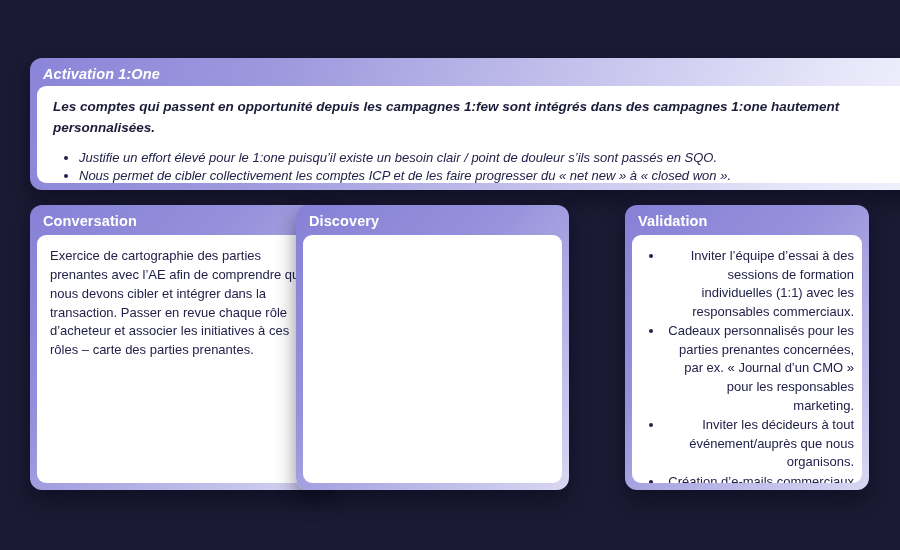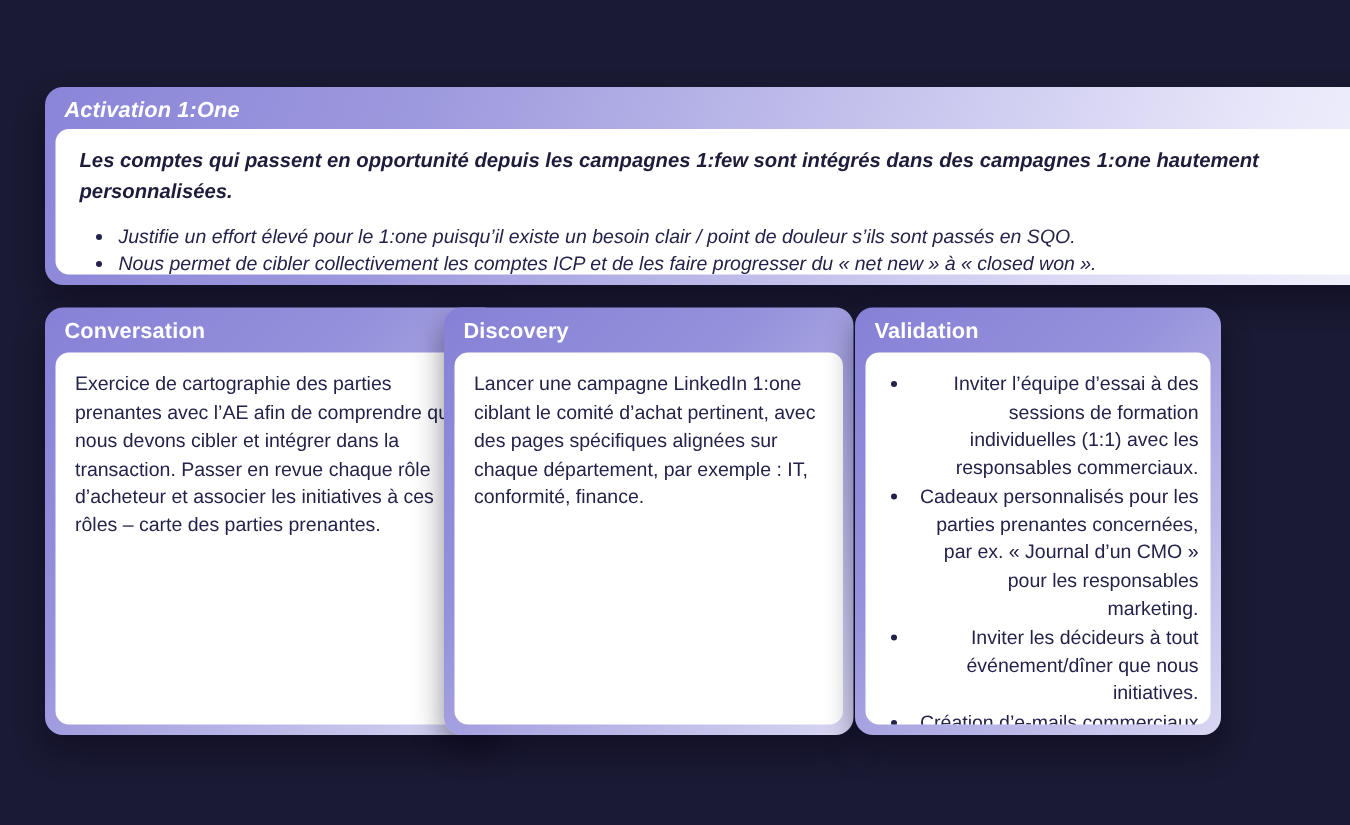--- a/index.html
+++ b/index.html
@@ -65,21 +65,21 @@
     color: #23224a;
   }
   
   .column-card {
     top: 205px;
     height: 285px;
     background: linear-gradient(135deg, #8681d6 0%, #9591db 38%, #d9d7f2 100%);
   }
   #conversation-card { left: 30px;  width: 304px; }
   #discovery-card    { left: 296px; width: 273px; }
-  #validation-card   { left: 570px; width: 244px; }
+  #validation-card   { left: 625px; width: 244px; }
   .column-card .panel {
     top: 30px;
     box-sizing: border-box;
   }
   #conversation-card .panel,
   #discovery-card .panel {
     padding: 12px 13px;
     font-size: 13px;
     line-height: 1.45;
   }
@@ -117,27 +117,26 @@
 <div class="card column-card" id="conversation-card">
   <div class="card-title">Conversation</div>
   <div class="panel">
     <p>Exercice de cartographie des parties prenantes avec l’AE afin de comprendre qui nous devons cibler et intégrer dans la transaction. Passer en revue chaque rôle d’acheteur et associer les initiatives à ces rôles – carte des parties prenantes.</p>
   </div>
 </div>
 
 <div class="card column-card" id="discovery-card">
   <div class="card-title">Discovery</div>
   <div class="panel">
-    <p>Lancer une campagne LinkedIn 1:one ciblant le comité d’achat pertinent, avec des pages spécifiques alignées sur chaque département, par exemple : IT, conformité, finance.</p>
   </div>
 </div>
 
 <div class="card column-card" id="validation-card">
   <div class="card-title">Validation</div>
   <div class="panel">
     <ul class="validation-bullets">
       <li>Inviter l’équipe d’essai à des sessions de formation individuelles (1:1) avec les responsables commerciaux.</li>
       <li>Cadeaux personnalisés pour les parties prenantes concernées, par ex. « Journal d’un CMO » pour les responsables marketing.</li>
-      <li>Inviter les décideurs à tout événement/dîner que nous initiatives.</li>
+      <li>Inviter les décideurs à tout événement/auprès que nous organisons.</li>
       <li>Création d’e-mails commerciaux pour renforcer l’autorité auprès des décideurs au sein du comité d’achat.</li>
     </ul>
   </div>
 </div>
 
 </body></html>

